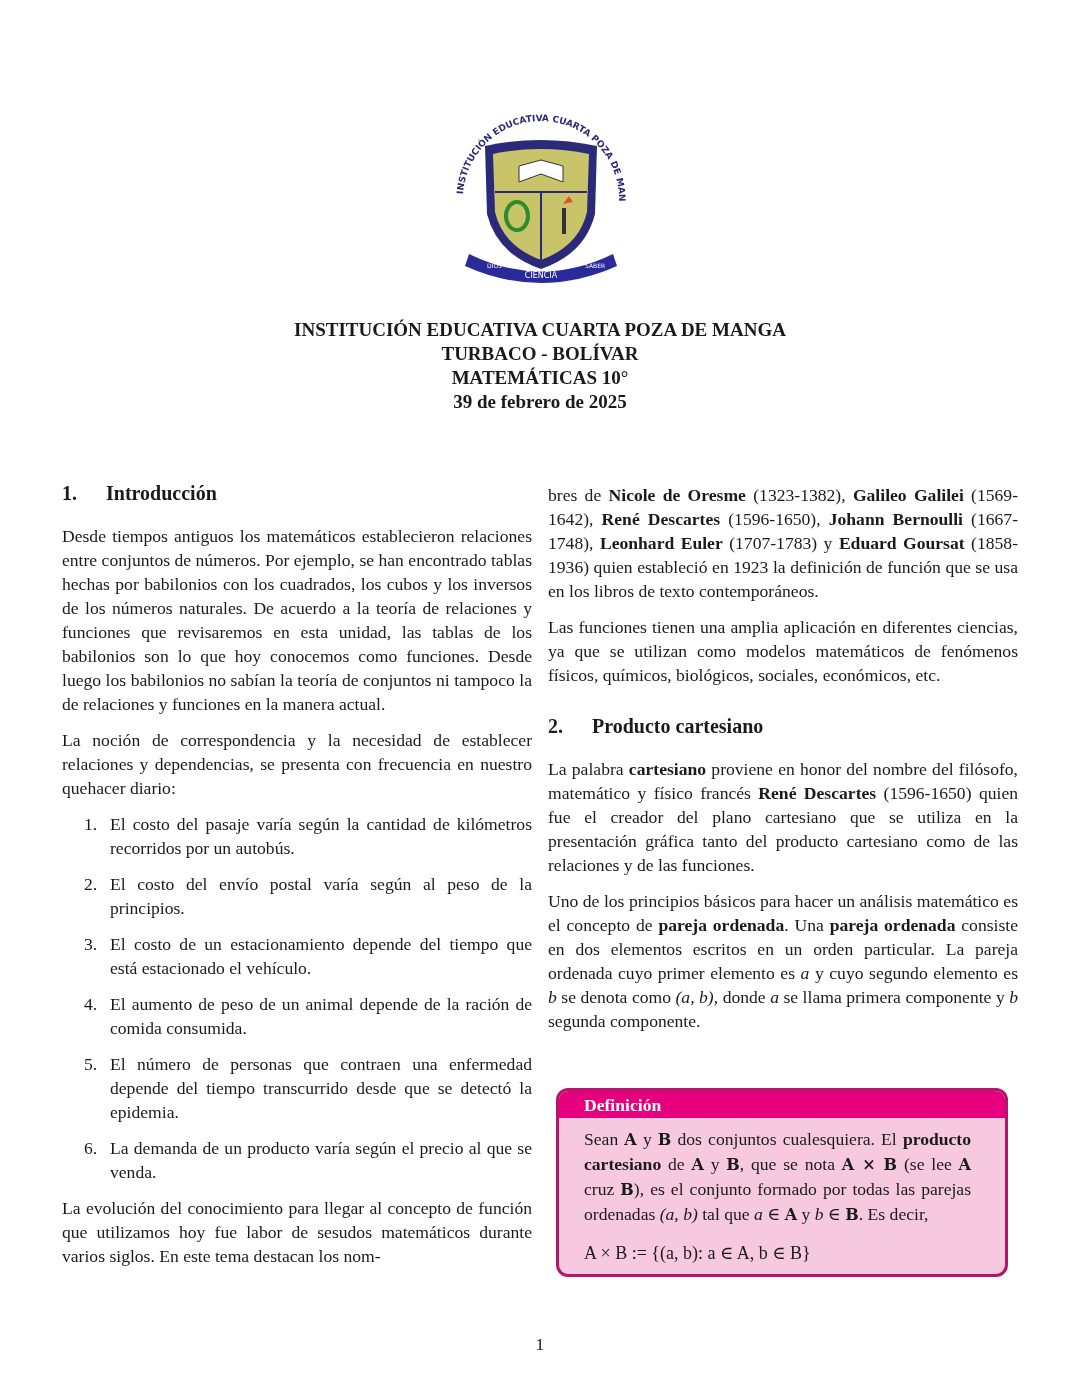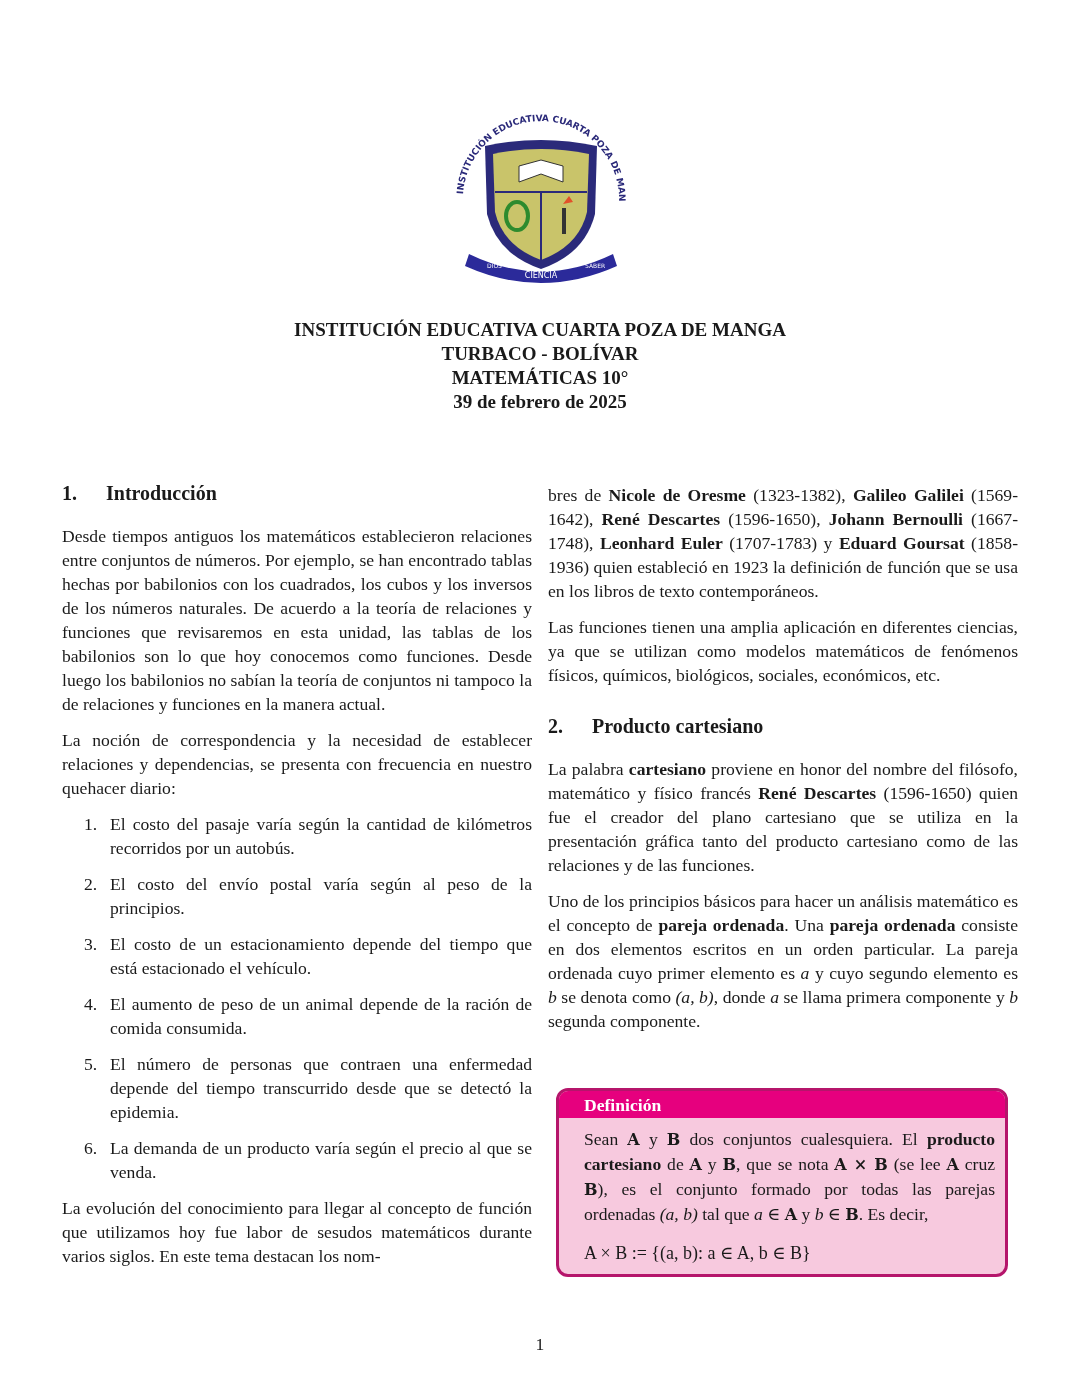--- a/index.html
+++ b/index.html
@@ -30,21 +30,21 @@
   .def {
     position: absolute; left: 556px; top: 1088px; width: 452px; height: 189px;
     border: 3px solid #b5156b; border-radius: 12px; background: #f7c9de;
     box-sizing: border-box; overflow: hidden;
   }
   .def .title {
     background: #e6007e; color: #ffffff; font-weight: bold; font-size: 17.6px;
     padding: 2px 0 0 25px; height: 25px; line-height: 24px;
   }
   .def .body {
-    padding: 9px 10px 0 25px; font-size: 17.6px; line-height: 24px; text-align: justify;
+    padding: 9px 34px 0 25px; font-size: 17.6px; line-height: 24px; text-align: justify;
   }
   .def .formula { margin-top: 14px; font-size: 18px; }
   .pagenum { position: absolute; top: 1334px; left: 0; width: 1080px; text-align: center; font-size: 17.6px; }
 </style>
 </head>
 <body>
 
 <div class="logo">
   <svg width="192" height="180" viewBox="0 0 192 180">
     <defs>

